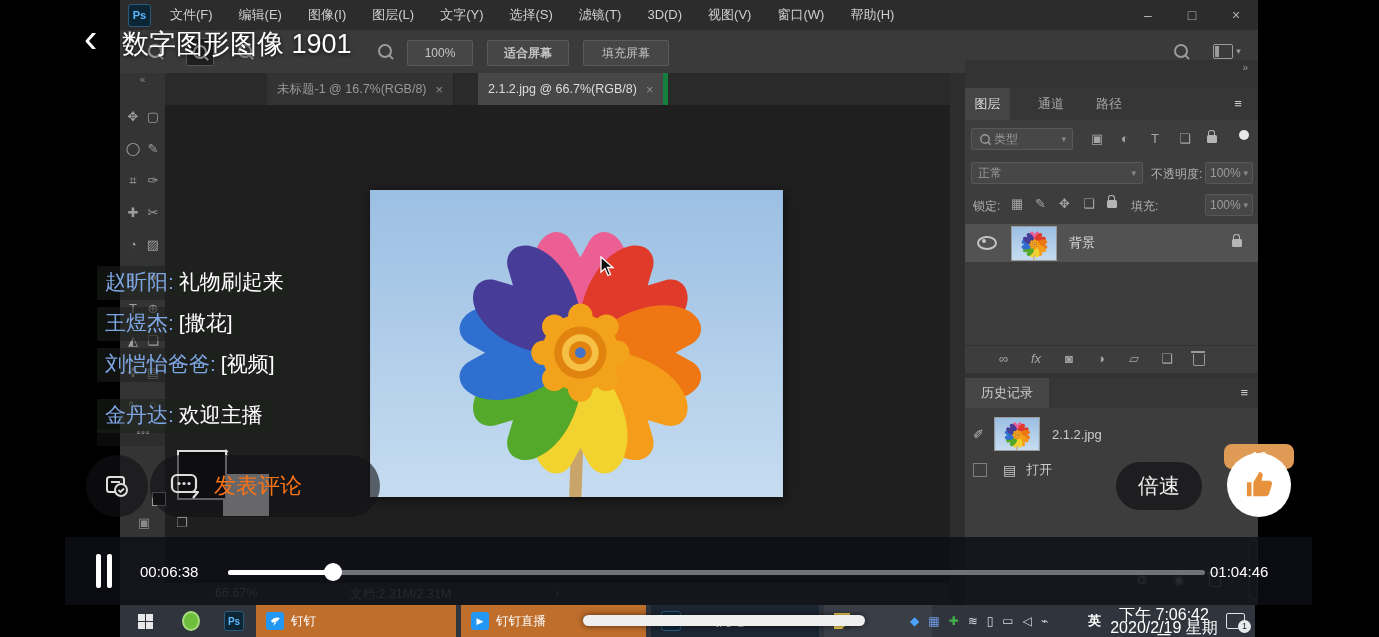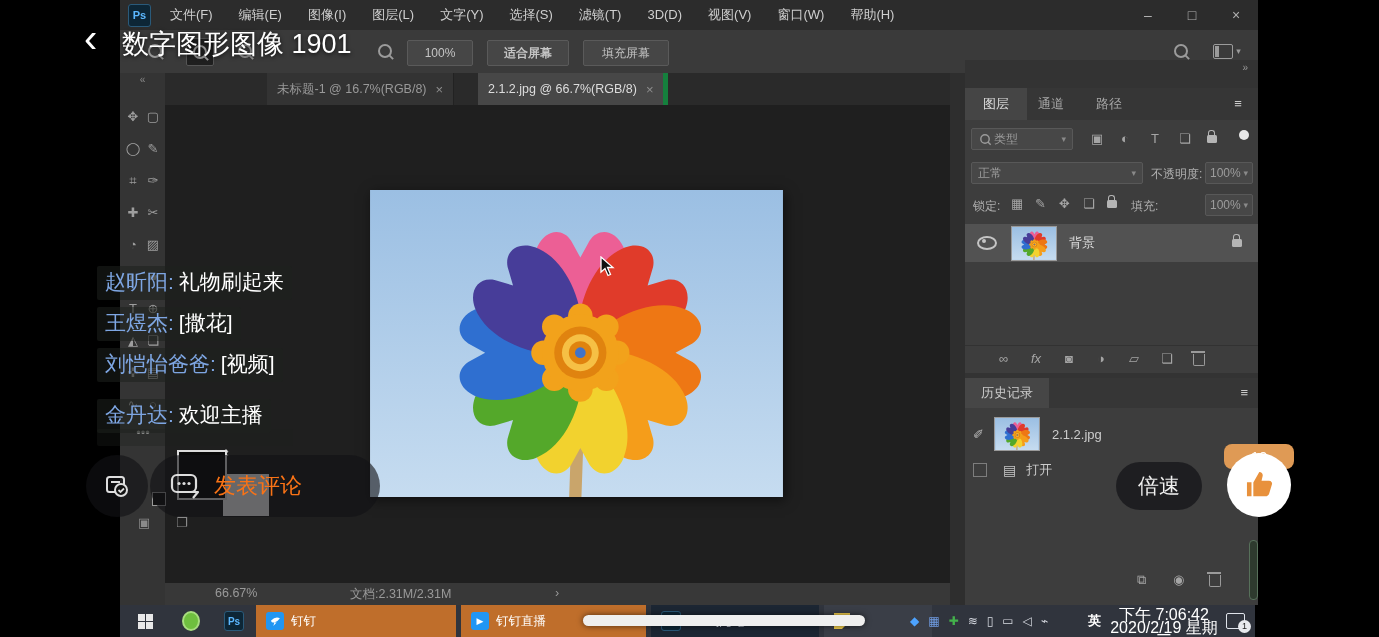--- a/index.html
+++ b/index.html
@@ -282,21 +282,21 @@
       <span class="a" style="left:50px;top:3px;">66.67%</span>
       <span class="a" style="left:185px;top:3px;">文档:2.31M/2.31M</span>
       <span class="a" style="left:390px;top:3px;">›</span>
     </div>
     <div class="a dockstrip"></div>
 
     <div class="a panels">
       <div style="position:absolute;right:10px;top:2px;color:#999;font-size:10px;">»</div>
 
       <div class="ptabstrip">
-        <div class="ptab active" style="left:0;width:62px;">图层</div>
+        <div class="ptab active" style="left:0;width:45px;">图层</div>
         <div class="ptab" style="left:57px;width:58px;">通道</div>
         <div class="ptab" style="left:115px;width:58px;">路径</div>
         <div class="ptab" style="right:8px;width:24px;color:#ccc;">≡</div>
       </div>
 
       <div class="pbody">
 
         <div class="well" style="left:6px;top:8px;width:102px;">
           <div class="mag" style="transform:scale(.7);margin-right:2px;"></div>
           <span>类型</span>
@@ -434,20 +434,32 @@
   </div>
 
   <div class="speedbtn">倍速</div>
   <div class="likebadge">10</div>
   <div class="likebtn">
     <svg width="34" height="34" viewBox="0 0 24 24">
       <path d="M3.5 10h3.2v10H3.5zM8 20V10.2l4.2-7.4c1.9 0 2.8 1.5 2.3 3.2L13.8 9h5.3c1.5 0 2.5 1.3 2 2.7l-1.9 6.3c-.4 1.2-1.4 2-2.7 2z" fill="#e8913c"></path>
     </svg>
   </div>
 
+  <div class="playerbar">
+    <div class="pausebars">
+        <i style="left:3px;"></i>
+        <i style="left:14px;"></i>
+      </div>
+    <span class="ptime" style="left:75px;">00:06:38</span>
+    <div class="ptrack">
+      <div class="pfill"></div>
+      <div class="phandle"></div>
+    </div>
+    <span class="ptime" style="left:1145px;">01:04:46</span>
+  </div>
 
   <div class="a taskbar">
     <div class="tbtn" style="left:8px;width:38px;">
       <span class="winlogo">
           <i></i>
           <i></i>
           <i></i>
           <i></i>
         </span>
     </div>

